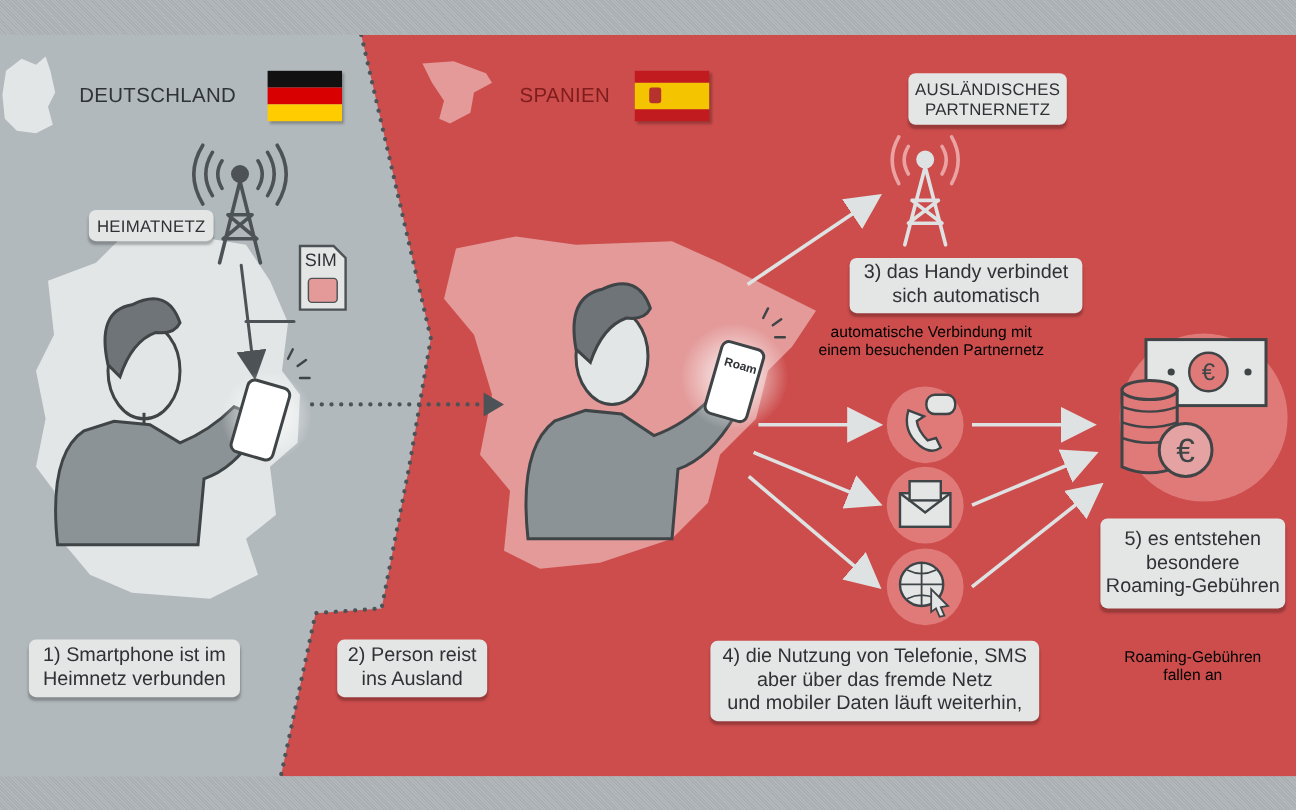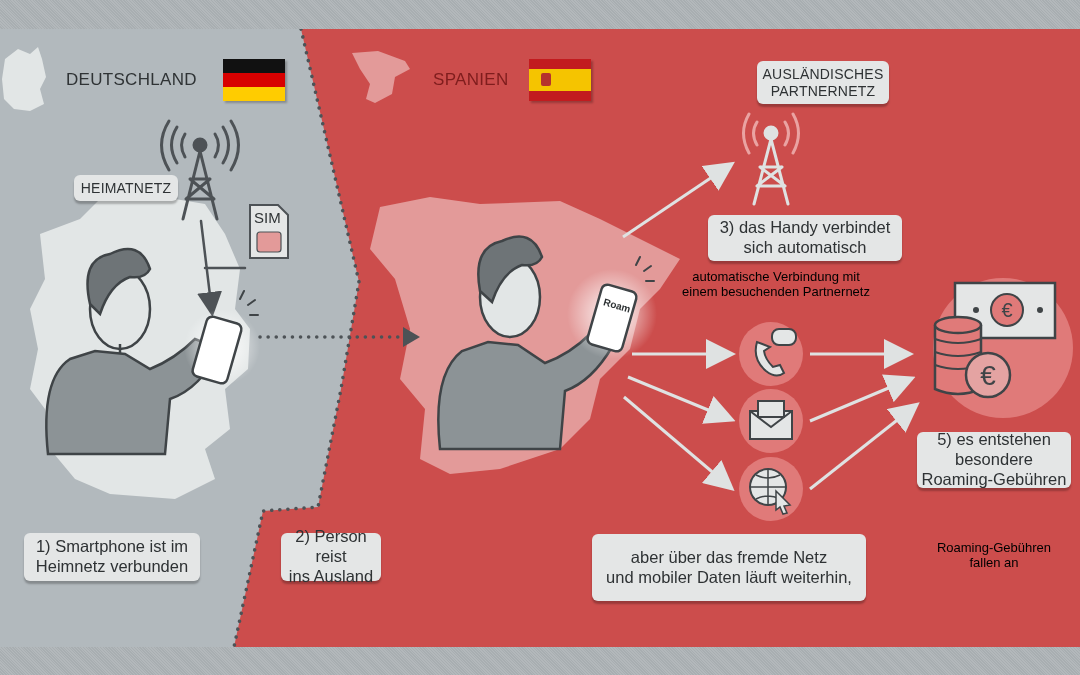--- a/index.html
+++ b/index.html
@@ -168,36 +168,37 @@
     <span>3) das Handy verbindet</span>
     <span>sich automatisch</span>
   </div>
   <div class="lbl white" style="left:668px;top:240px;width:216px;font-size:13px;">
     <div>automatische Verbindung mit</div>
     <div>einem besuchenden Partnernetz</div>
   </div>
 
   <div class="lbl" style="left:603px;top:271px;font-size:10px;font-weight:bold;transform:rotate(16deg);">Roam</div>
 
-  <div class="box" style="left:917px;top:403px;width:154px;height:56px;flex-direction:column;">
+  <div class="box" style="left:917px;top:403px;width:154px;height:75px;flex-direction:column;">
     <span>5) es entstehen</span>
     <span>besondere</span>
     <span>Roaming-Gebühren</span>
   </div>
   <div class="lbl white" style="left:926px;top:511px;width:136px;font-size:13px;">
     <div>Roaming-Gebühren</div>
     <div>fallen an</div>
   </div>
 
   <div class="box" style="left:24px;top:504px;width:176px;height:48px;padding:0 4px;box-sizing:border-box;">1) Smartphone ist im Heimnetz verbunden</div>
 
-  <div class="box" style="left:281px;top:504px;width:100px;height:48px;flex-direction:column;">
+  <div class="box" style="left:281px;top:504px;width:125px;height:48px;flex-direction:column;">
     <span>2) Person reist</span>
     <span>ins Ausland</span>
   </div>
 
   <div class="box" style="left:592px;top:505px;width:274px;height:67px;flex-direction:column;">
+    <span>4) die Nutzung von Telefonie, SMS</span>
     <span>aber über das fremde Netz</span>
     <span>und mobiler Daten läuft weiterhin,</span>
   </div>
 
  </div>
 </div>
 
 </body></html>

